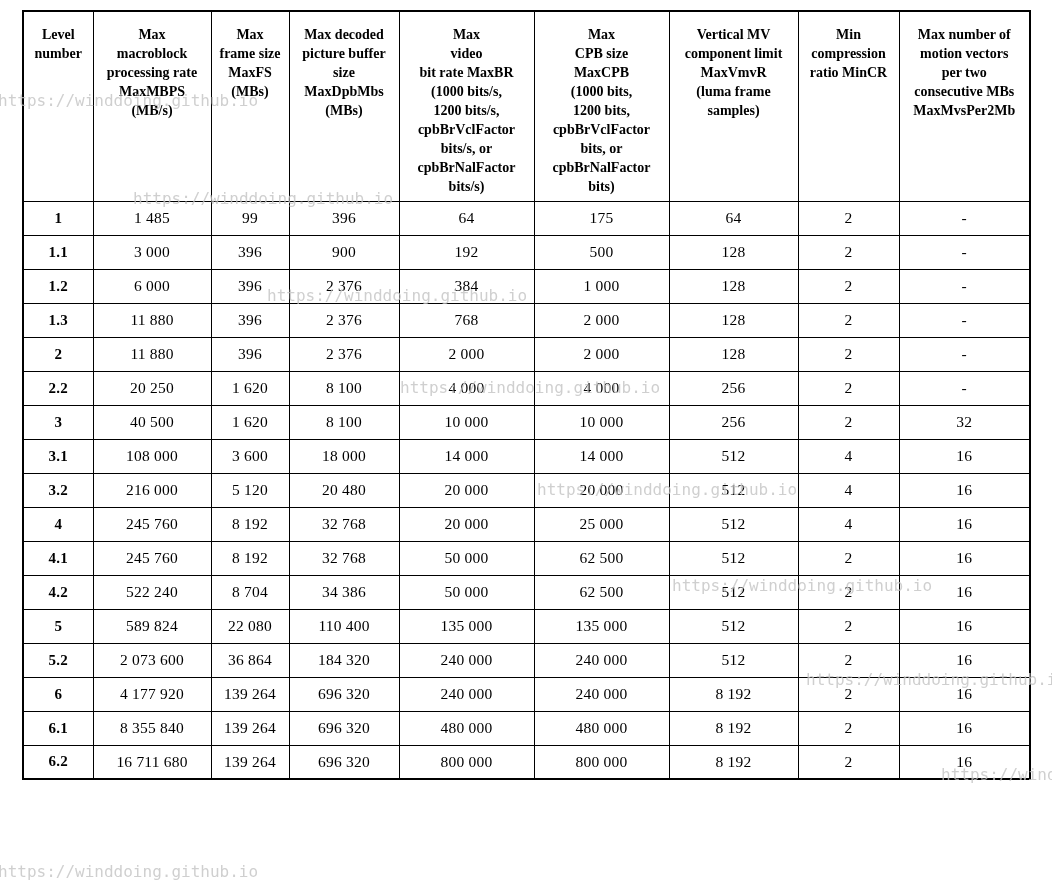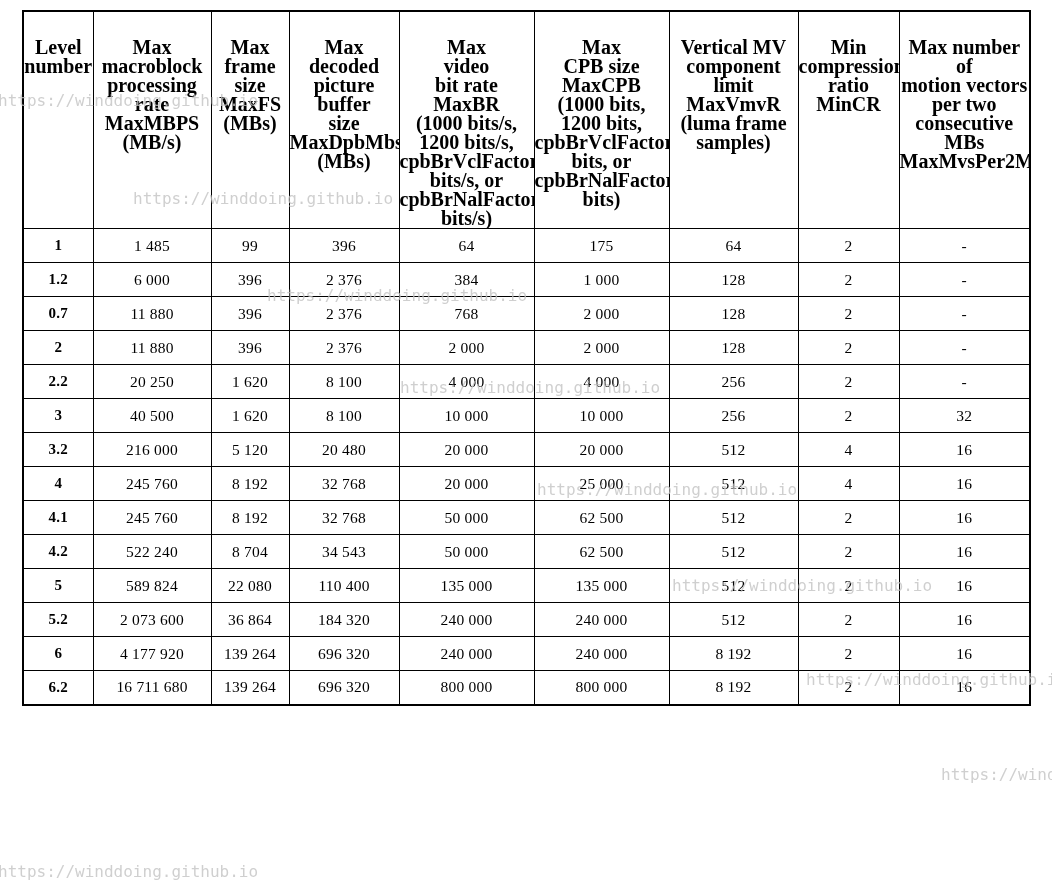--- a/index.html
+++ b/index.html
@@ -24,24 +24,24 @@
   table.spec th, table.spec td{
     border:1.5px solid #000;
     text-align:center;
     color:#000;
     padding:0;
     overflow:hidden;
   }
   table.spec thead tr{height:190px;}
   table.spec th{
     font-weight:bold;
-    font-size:20px;
+    font-size:14px;
     line-height:19px;
     vertical-align:top;
-    padding-top:26px;
+    padding-top:13px;
     white-space:pre-line;
   }
   table.spec tbody tr{height:34px;}
   table.spec td{
     font-size:15.5px;
     vertical-align:middle;
     letter-spacing:0.2px;
   }
   table.spec td:first-child{
     font-weight:bold;
@@ -144,32 +144,43 @@
           <td>1 485</td>
           <td>99</td>
           <td>396</td>
           <td>64</td>
           <td>175</td>
           <td>64</td>
           <td>2</td>
           <td>-</td>
         </tr>
         <tr>
+          <td>1.1</td>
+          <td>3 000</td>
+          <td>396</td>
+          <td>900</td>
+          <td>192</td>
+          <td>500</td>
+          <td>128</td>
+          <td>2</td>
+          <td>-</td>
+        </tr>
+        <tr>
           <td>1.2</td>
           <td>6 000</td>
           <td>396</td>
           <td>2 376</td>
           <td>384</td>
           <td>1 000</td>
           <td>128</td>
           <td>2</td>
           <td>-</td>
         </tr>
         <tr>
-          <td>0.7</td>
+          <td>1.3</td>
           <td>11 880</td>
           <td>396</td>
           <td>2 376</td>
           <td>768</td>
           <td>2 000</td>
           <td>128</td>
           <td>2</td>
           <td>-</td>
         </tr>
         <tr>
@@ -199,20 +210,31 @@
           <td>40 500</td>
           <td>1 620</td>
           <td>8 100</td>
           <td>10 000</td>
           <td>10 000</td>
           <td>256</td>
           <td>2</td>
           <td>32</td>
         </tr>
         <tr>
+          <td>3.1</td>
+          <td>108 000</td>
+          <td>3 600</td>
+          <td>18 000</td>
+          <td>14 000</td>
+          <td>14 000</td>
+          <td>512</td>
+          <td>4</td>
+          <td>16</td>
+        </tr>
+        <tr>
           <td>3.2</td>
           <td>216 000</td>
           <td>5 120</td>
           <td>20 480</td>
           <td>20 000</td>
           <td>20 000</td>
           <td>512</td>
           <td>4</td>
           <td>16</td>
         </tr>
@@ -235,21 +257,21 @@
           <td>50 000</td>
           <td>62 500</td>
           <td>512</td>
           <td>2</td>
           <td>16</td>
         </tr>
         <tr>
           <td>4.2</td>
           <td>522 240</td>
           <td>8 704</td>
-          <td>34 543</td>
+          <td>34 386</td>
           <td>50 000</td>
           <td>62 500</td>
           <td>512</td>
           <td>2</td>
           <td>16</td>
         </tr>
         <tr>
           <td>5</td>
           <td>589 824</td>
           <td>22 080</td>
@@ -276,20 +298,31 @@
           <td>4 177 920</td>
           <td>139 264</td>
           <td>696 320</td>
           <td>240 000</td>
           <td>240 000</td>
           <td>8 192</td>
           <td>2</td>
           <td>16</td>
         </tr>
         <tr>
+          <td>6.1</td>
+          <td>8 355 840</td>
+          <td>139 264</td>
+          <td>696 320</td>
+          <td>480 000</td>
+          <td>480 000</td>
+          <td>8 192</td>
+          <td>2</td>
+          <td>16</td>
+        </tr>
+        <tr>
           <td>6.2</td>
           <td>16 711 680</td>
           <td>139 264</td>
           <td>696 320</td>
           <td>800 000</td>
           <td>800 000</td>
           <td>8 192</td>
           <td>2</td>
           <td>16</td>
         </tr>

